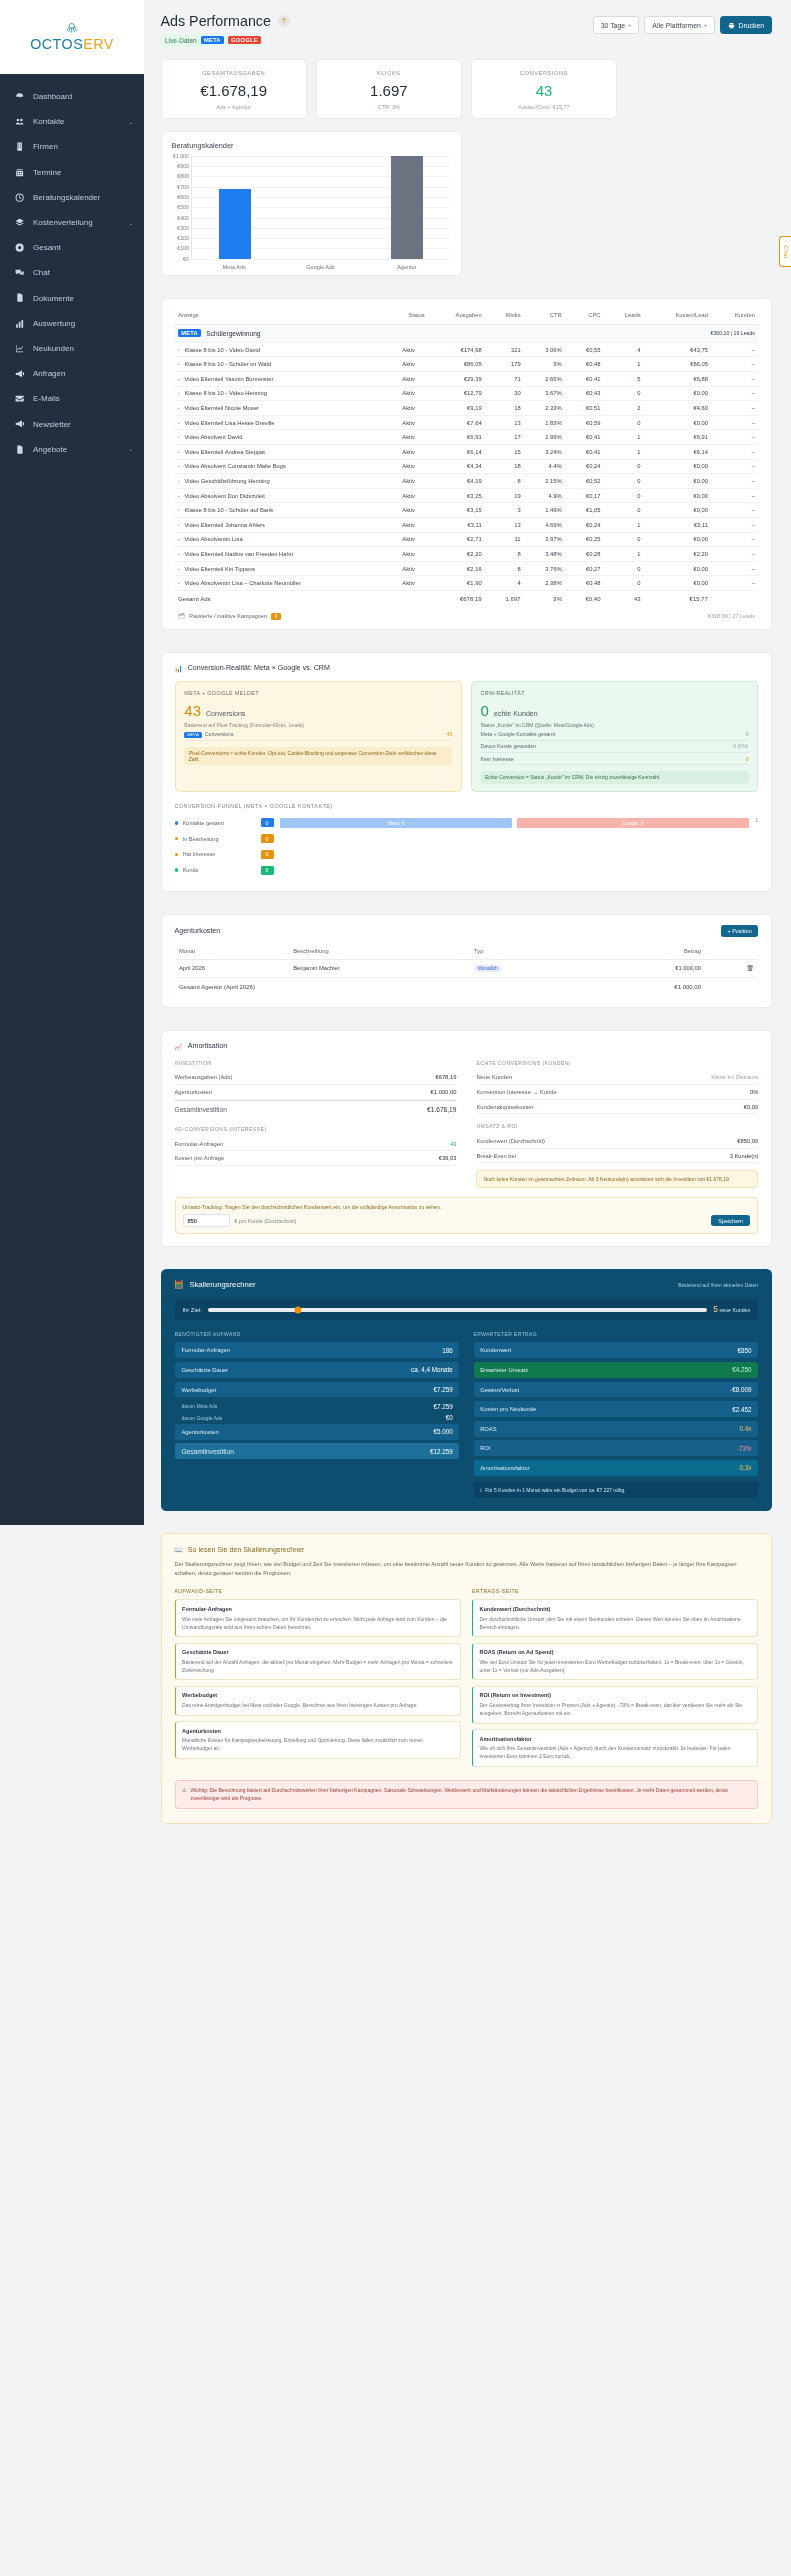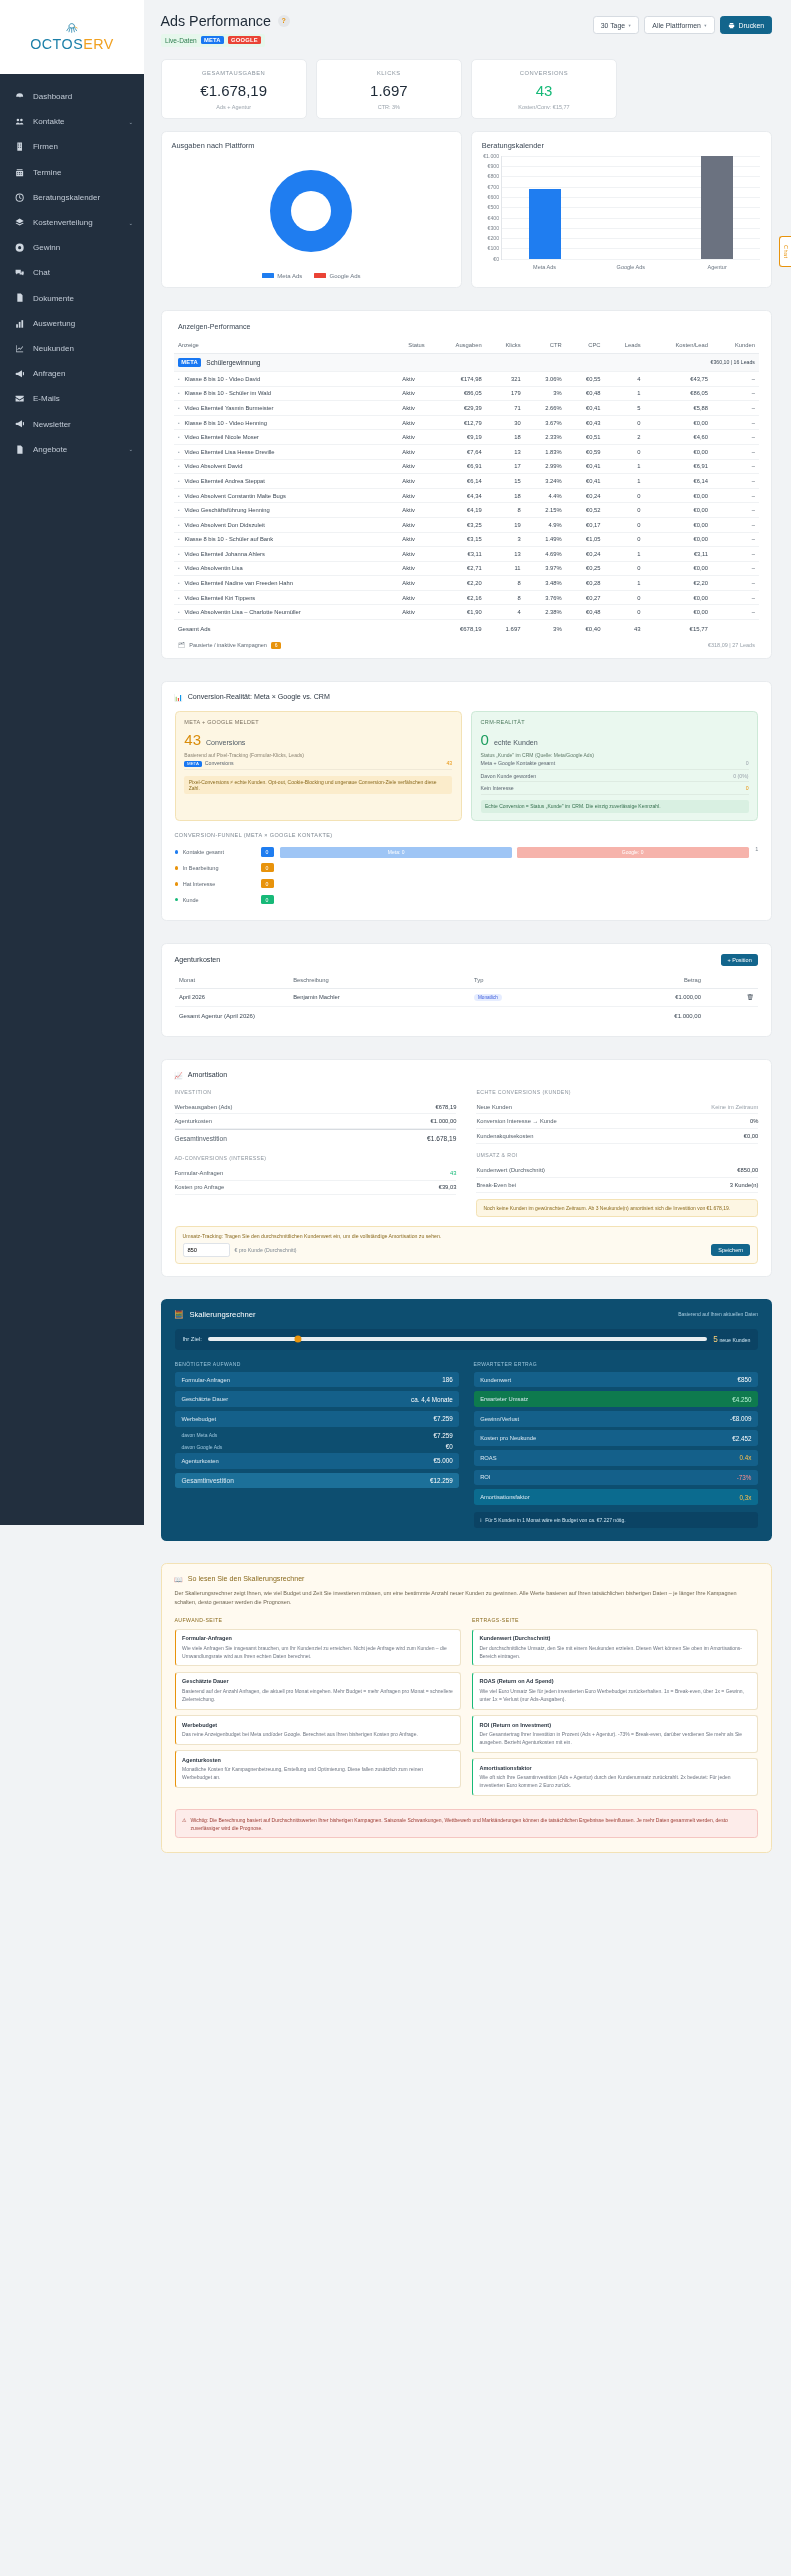--- a/index.html
+++ b/index.html
@@ -292,21 +292,21 @@
           </span>
           <span class="nav-label">Kostenverteilung</span>
           <span class="nav-caret">⌄</span>
         </div>
         <div class="nav-item">
           <span class="nav-ico">
             <svg viewBox="0 0 16 16">
               <path d="M8 1a7 7 0 100 14A7 7 0 008 1zm0 4.3a2.7 2.7 0 110 5.4 2.7 2.7 0 010-5.4z"></path>
             </svg>
           </span>
-          <span class="nav-label">Gewinn</span>
+          <span class="nav-label">Gesamt</span>
         </div>
         <div class="nav-item">
           <span class="nav-ico">
             <svg viewBox="0 0 16 16">
               <path d="M1 3h9v6H5L2 11V9H1zm10 3h4v5h-1v2l-2-2H8V9h3z"></path>
             </svg>
           </span>
           <span class="nav-label">Chat</span>
         </div>
         <div class="nav-item">
@@ -418,36 +418,20 @@
         </div>
         <div class="kpi">
           <div class="kpi-label">CONVERSIONS</div>
           <div class="kpi-value green">43</div>
           <div class="kpi-sub">Kosten/Conv: €15,77</div>
         </div>
       </section>
 
     <section class="section">
       <div class="charts">
-        <div class="panel">
-          <div class="chart-title">Ausgaben nach Plattform</div>
-          <div class="donut-wrap">
-              <div class="donut"></div>
-            </div>
-          <div class="legend" id="donut-legend">
-              <div class="legend-item">
-                <span class="legend-swatch" style="background:#1f7df0"></span>
-                <span>Meta Ads</span>
-              </div>
-              <div class="legend-item">
-                <span class="legend-swatch" style="background:#ea4335"></span>
-                <span>Google Ads</span>
-              </div>
-            </div>
-        </div>
         <div class="panel">
           <div class="chart-title">Beratungskalender</div>
           <div class="bar-chart">
             <div class="bc-grid" id="bc-grid">
                 <div class="bc-line" style="top: 0%;"></div>
                 <div class="bc-ylab" style="top: 0%;">€1.000</div>
                 <div class="bc-line" style="top: 10%;"></div>
                 <div class="bc-ylab" style="top: 10%;">€900</div>
                 <div class="bc-line" style="top: 20%;"></div>
                 <div class="bc-ylab" style="top: 20%;">€800</div>
@@ -478,21 +462,20 @@
                 <div class="bc-xlab">Google Ads</div>
                 <div class="bc-xlab">Agentur</div>
               </div>
           </div>
         </div>
       </div>
     </section>
 
     <section class="section">
       <div class="panel table-panel">
-        <div class="table-title">Anzeigen-Performance</div>
         <table class="ads">
           <thead>
               <tr id="ads-head">
                 <th class="l">Anzeige</th>
                 <th class="">Status</th>
                 <th class="">Ausgaben</th>
                 <th class="">Klicks</th>
                 <th class="">CTR</th>
                 <th class="">CPC</th>
                 <th class="">Leads</th>

